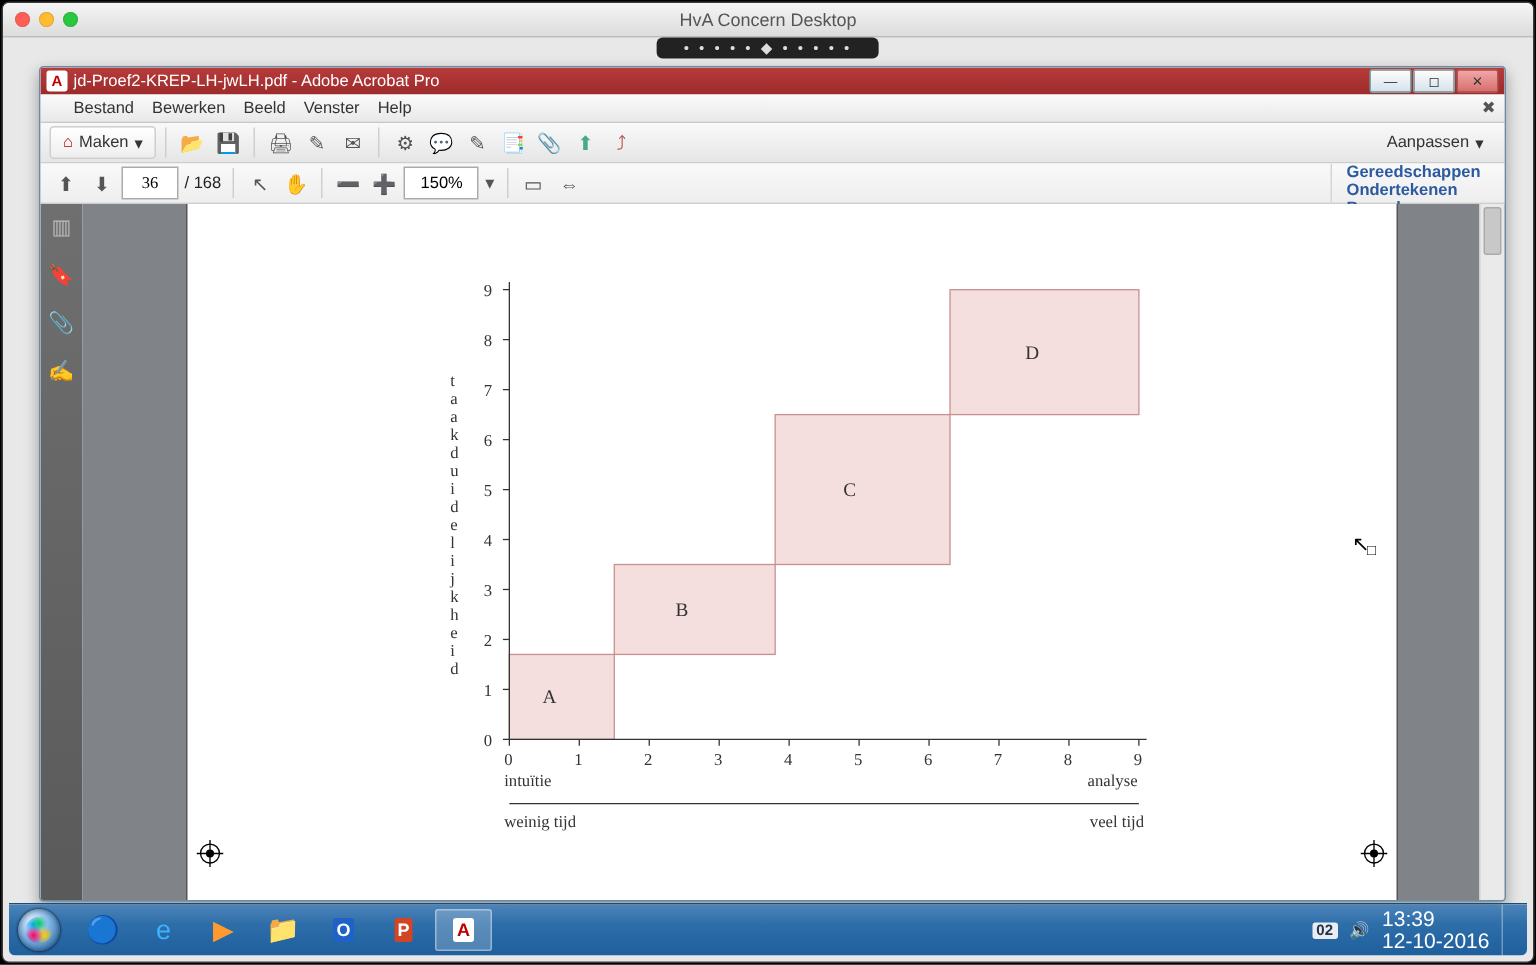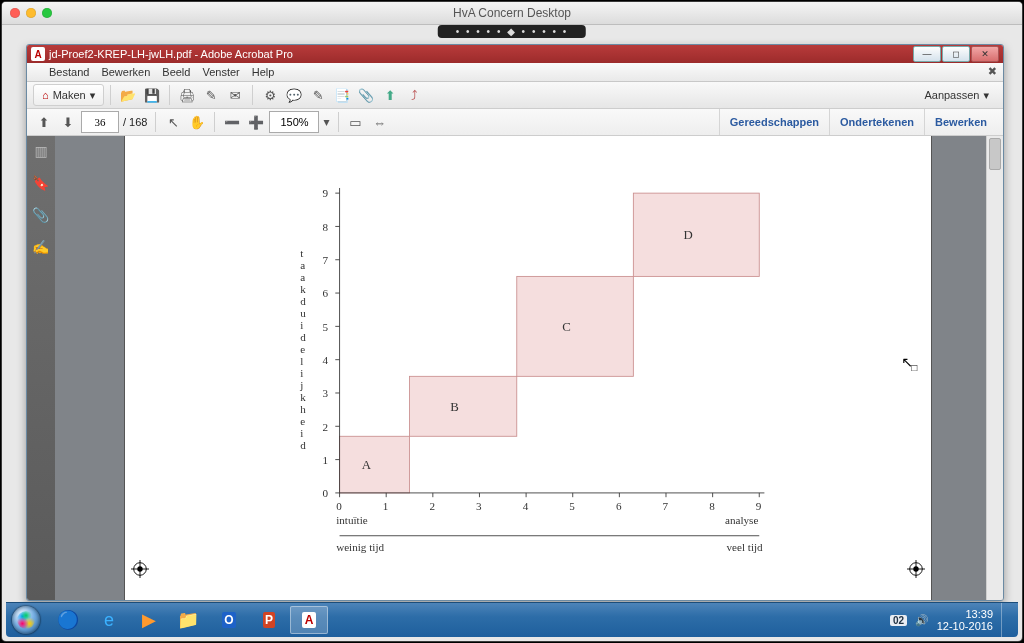--- a/index.html
+++ b/index.html
@@ -68,21 +68,21 @@
   
   .toolbar{height:26px;background:linear-gradient(#f9f9f9,#e6e6e6);border-bottom:1px solid #cdcdcd;display:flex;align-items:center;padding:0 6px;gap:2px;}
   .tbtn{width:20px;height:20px;border:1px solid transparent;border-radius:3px;display:flex;align-items:center;justify-content:center;font-size:13px;color:#555;cursor:pointer;}
   .tbtn.wide{width:auto;padding:0 8px;font-size:11px;color:#333;gap:4px;border:1px solid #cfcfcf;background:linear-gradient(#fff,#eee);}
   .tsep{width:1px;height:20px;background:#cfcfcf;margin:0 4px;}
   .toolbar-right{margin-left:auto;display:flex;align-items:center;}
   
   .toolbar2{height:26px;background:linear-gradient(#f9f9f9,#eeeeee);border-bottom:1px solid #cdcdcd;display:flex;align-items:center;padding:0 6px;gap:2px;}
   .pgbox{width:32px;height:18px;border:1px solid #aaa;font-size:11px;text-align:center;background:#fff;font-family:Liberation Serif, serif;}
   .zoombox{width:44px;height:18px;border:1px solid #aaa;font-size:11px;text-align:center;background:#fff;}
-  .rightTabs{margin-left:auto;display:flex;gap:0;height:100%;align-items:stretch;}
+  .rightTabs{margin-left:auto;display:flex;gap:0;height:100%;align-items:stretch;flex-direction:column;}
   .rtab{padding:0 10px;display:flex;align-items:center;font-size:11px;font-weight:bold;color:#2b5aa0;border-left:1px solid #d5d5d5;cursor:pointer;}
   
   .workspace{flex:1;display:flex;min-height:0;}
   
   .navpanel{width:28px;background:linear-gradient(#6f6f6f,#5a5a5a);display:flex;flex-direction:column;align-items:center;padding-top:6px;gap:14px;color:#bbb;font-size:14px;}
   .navpanel .nicon{width:18px;height:18px;display:flex;align-items:center;justify-content:center;cursor:pointer;}
   
   .docarea{flex:1;background:#808489;position:relative;overflow:hidden;}
   .page{position:absolute;left:70px;right:72px;top:0;bottom:0;background:#fff;box-shadow:0 0 0 1px #555;}
   
@@ -115,21 +115,21 @@
     radial-gradient(circle at 30% 70%, #f06, transparent 35%),
     radial-gradient(circle at 70% 70%, #fc0, transparent 35%),
     radial-gradient(circle at 50% 25%, #0c6, transparent 35%),
     radial-gradient(circle at 30% 30%, #09f, transparent 35%);
     border-radius:50%;}
   .task-icons{display:flex;align-items:center;gap:2px;margin-left:4px;}
   .ticonbtn{width:38px;height:28px;display:flex;align-items:center;justify-content:center;border-radius:2px;cursor:pointer;}
   .ticonbtn.active{background:rgba(255,255,255,.22);box-shadow:inset 0 0 0 1px rgba(255,255,255,.4);}
   .ticonbtn span{font-size:18px;}
   .tray{margin-left:auto;display:flex;align-items:center;gap:8px;padding:0 6px;height:100%;}
-  .tray .clock{text-align:right;line-height:1.1;font-size:11px;}
+  .tray .clock{text-align:left;line-height:1.1;font-size:14px;}
   .showdesk{width:10px;height:100%;border-left:1px solid rgba(255,255,255,.35);cursor:pointer;}
   .lang{background:#e9edf3;color:#234;border-radius:2px;font-size:10px;font-weight:bold;padding:0 3px;}
   
   .ylabel-col{font-family:Georgia,serif;font-size:13px;fill:#333;}
 </style>
 </head>
 <body>
 
 <div class="frame">
 

